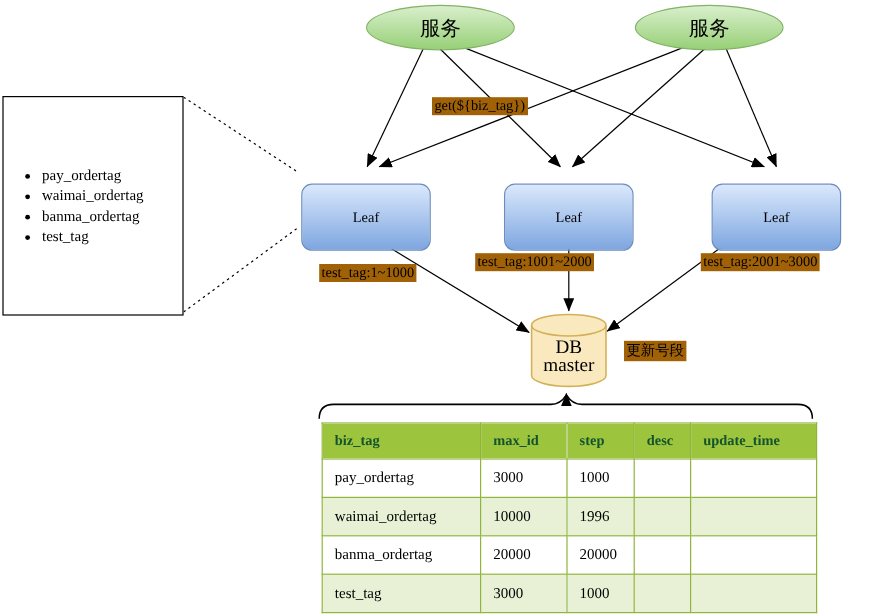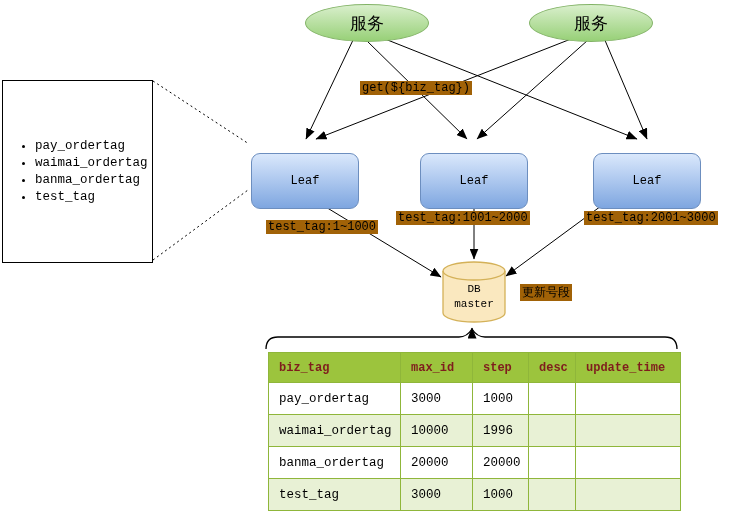--- a/index.html
+++ b/index.html
@@ -1,18 +1,18 @@
 <!DOCTYPE html>
 <html><head>
 <meta charset="utf-8">
 <style>
   html,body { margin:0; padding:0; background:#fff; }
   .canvas {
     position:relative; width:743px; height:513px; background:#ffffff;
-    font-family:Liberation Mono, monospace; color:#000;
+    font-family:Liberation Serif, serif; color:#000;
     overflow:hidden;
   }
   .edges { position:absolute; left:0; top:0; width:743px; height:513px; }
 
   .service {
     position:absolute; width:122px; height:36px;
     border:1px solid #82b366; border-radius:50%;
     background:linear-gradient(#d9efcc,#97d077);
     display:flex; align-items:center; justify-content:center;
     font-size:17px;
@@ -27,21 +27,21 @@
     display:flex; align-items:center; justify-content:center;
     font-size:12px;
     margin-top:13px;
   }
   .leaf.l1 { left:251px; }
   .leaf.l2 { left:420px; }
   .leaf.l3 { left:593px; }
 
   .db-label {
     position:absolute; left:443px; top:282px; width:62px;
-    text-align:center; font-size:11px; line-height:15px;
+    text-align:center; font-size:16px; line-height:15px;
     white-space:pre-line;
   }
 
   .tag-box {
     position:absolute; left:2px; top:80px; width:149px; height:181px;
     border:1px solid #000; background:#fff;
     display:flex; align-items:center;
   }
   .tag-box ul { margin:0; padding:0 0 0 32px; font-size:12.5px; line-height:17px; }
 
@@ -58,21 +58,21 @@
   table.seg {
     position:absolute; left:268px; top:352px; width:412px;
     border-collapse:collapse; table-layout:fixed; font-size:12.5px;
     background:#fff;
   }
   table.seg th, table.seg td {
     border:1px solid #8fb63a; padding:0 10px; text-align:left;
     overflow:hidden; white-space:nowrap;
   }
   table.seg th {
-    background:#9cc43d; color:#7f1d1d; font-weight:bold; font-size:12px; height:29px;
+    background:#9cc43d; color:#14532d; font-weight:bold; font-size:12px; height:29px;
   }
   table.seg td { height:31px; }
   table.seg tr.alt td { background:#e8f1d5; }
 </style>
 </head>
 <body>
 
 <div class="canvas">
 
   <svg class="edges" viewBox="0 0 743 513" xmlns="http://www.w3.org/2000/svg">

